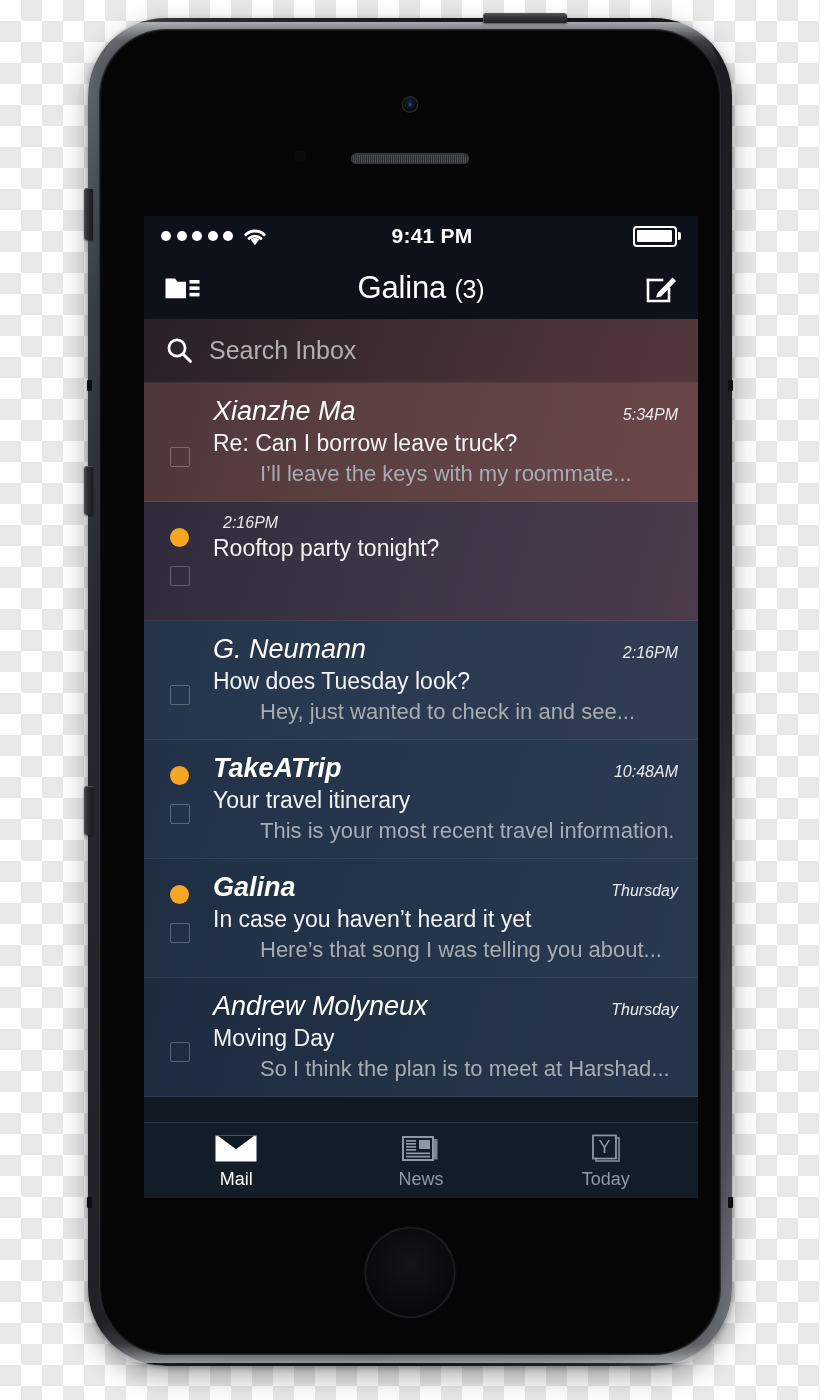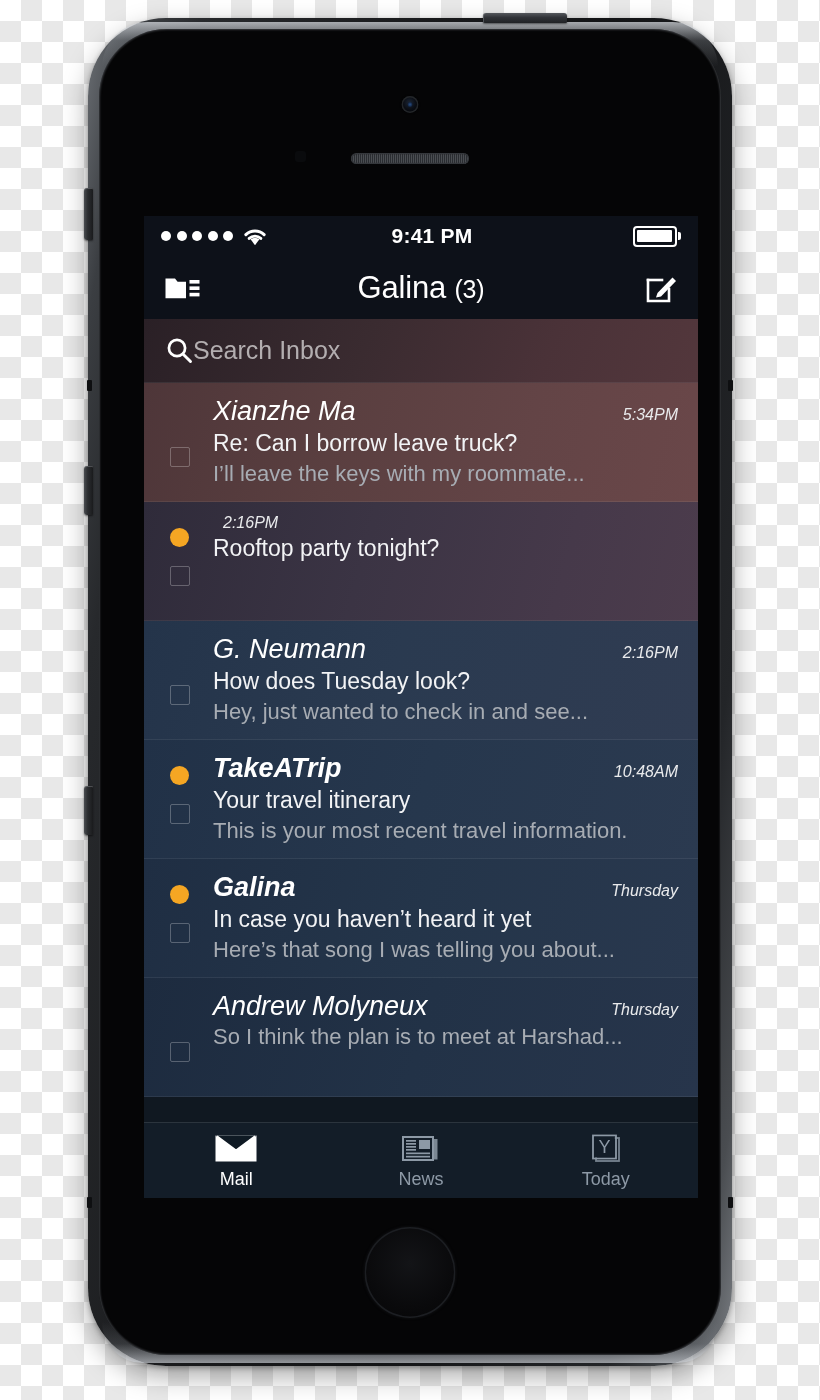--- a/index.html
+++ b/index.html
@@ -226,21 +226,21 @@
   }
 
   
   .search-bar {
     height: 64px;
     background: linear-gradient(112deg, #2a2026 0%, #3a2b30 40%, #4a3238 72%, #53373c 100%);
     display: flex;
     align-items: center;
     padding: 0 22px;
     border-bottom: 1px solid rgba(255,255,255,0.08);
-    gap: 0;
+    gap: 16px;
   }
   .search-placeholder {
     color: #b3aeb0;
     font-size: 25px;
     font-weight: 300;
   }
 
   
   .mail-list { position: relative; }
 
@@ -294,20 +294,21 @@
     white-space: nowrap;
     overflow: hidden;
   }
   .row-preview {
     color: #a7acb3;
     font-size: 22px;
     font-weight: 300;
     line-height: 30px;
     white-space: nowrap;
     overflow: hidden;
+    margin-left: 47px;
   }
 
   
   .tab-bar {
     position: absolute;
     left: 0; right: 0; bottom: 0;
     height: 76px;
     background: #131d28;
     border-top: 1px solid rgba(255,255,255,0.1);
     display: flex;
@@ -461,20 +462,21 @@
        <div class="row-preview">Here’s that song I was telling you about...</div>
      </div>
           </div>
           <div class="mail-row" style="background: linear-gradient(105deg, rgb(29, 43, 63) 0%, rgb(34, 50, 71) 50%, rgb(39, 53, 75) 100%);">
             <div class="row-check"></div>
      <div class="row-inner">
        <div class="row-top">
          <div class="row-sender read">Andrew Molyneux</div>
          <div class="row-time">Thursday</div>
        </div>
+       <div class="row-subject">Moving Day</div>
        <div class="row-preview">So I think the plan is to meet at Harshad...</div>
      </div>
           </div>
         </div>
 
       <div class="tab-bar">
 
         <div class="tab-item active">
           <span class="tab-icon">
             <svg width="44" height="31" viewBox="0 0 44 31">

